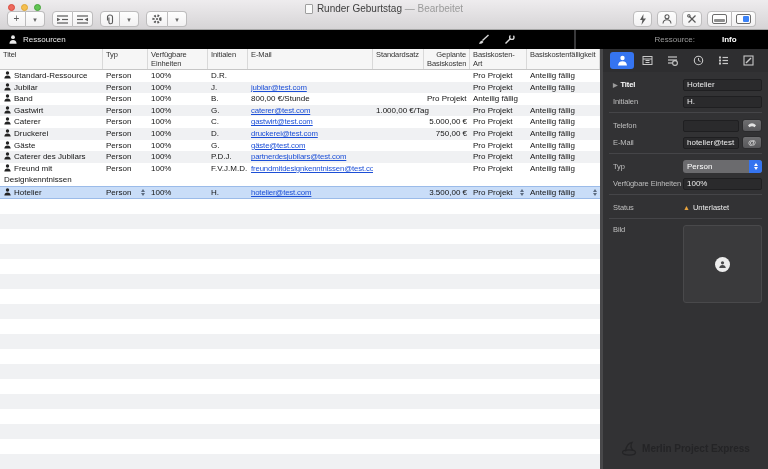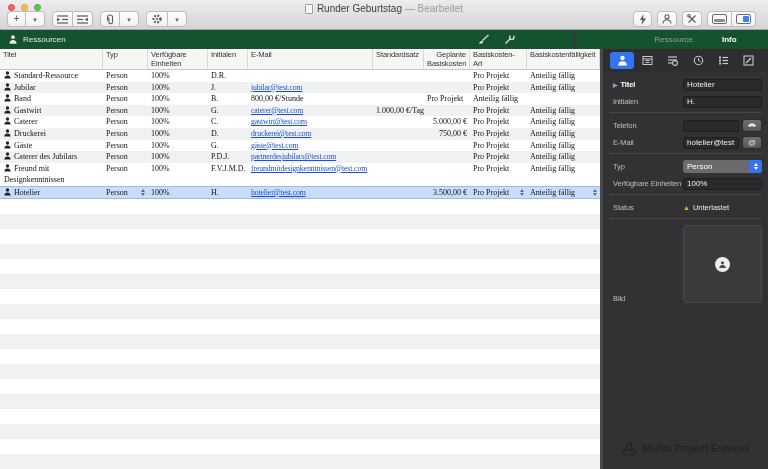--- a/index.html
+++ b/index.html
@@ -35,21 +35,21 @@
   .tbtn.single { border-radius:4px; }
   .tbtn .chev { font-size:7px; color:#666; }
   .panel-ic { width:15px; height:10px; border:1px solid #6c6c6c; border-radius:2px;
     position:relative; background:#fdfdfd; }
   .panel-ic.bottom::after { content:""; position:absolute; left:1px; right:1px;
     bottom:1px; height:3px; background:#8e8e8e; border-radius:1px; }
   .panel-ic.right-blue::after { content:""; position:absolute; top:1px; bottom:1px;
     right:1px; width:6px; background:#3b82f7; border-radius:1px; }
 
   
-  .subheader { height:19px; background:#14532d; display:flex; align-items:center;gap:47px; }
+  .subheader { height:19px; background:#000000; display:flex; align-items:center;gap:47px; }
   .sh-main { width:600px; display:flex; align-items:center; height:100%; }
   .sh-main .label { color:#e9e9e9; font-size:8px; margin-left:6px; }
   .sh-icon { margin-left:9px; display:flex; align-items:center; }
   .sh-tools { margin-left:auto; margin-right:12px; display:flex; gap:14px; }
   .sh-div { width:3px; height:100%; background:#39393b; }
   .sh-insp { width:165px; text-align:center; font-size:8px; color:#9c9c9c; }
   .sh-insp b { color:#fff; font-weight:bold; margin-left:3px;padding-left:24px; }
 
   
   .body { display:flex; height:420px; }
@@ -59,21 +59,21 @@
   
   .thead { height:21px; display:grid;
     grid-template-columns:103px 45px 60px 40px 125px 51px 46px 57px 73px;
     background:#f6f6f6; border-bottom:1px solid #c6c6c6; }
   .th { font-size:7.5px; color:#333; padding:2px 3px; line-height:8.5px;
     border-right:1px solid #d9d9d9; overflow:hidden; letter-spacing:-0.1px; }
   .th.right { text-align:right; }
   .rows { flex:1; display:flex; flex-direction:column; }
   .row { display:grid;
     grid-template-columns:103px 45px 60px 40px 125px 51px 46px 57px 73px;
-    min-height:11.6px; background:#fff;font-family:Liberation Serif, serif; }
+    min-height:11.6px; background:#fff; }
   .row.alt { background:#f0f1f3; }
   .row.selected { background:#c9ddf8; border-top:1px solid #9bbbe9;
     border-bottom:1px solid #9bbbe9; min-height:13px; }
   .cell { padding:0 3px; font-size:8px; color:#141414; line-height:11.6px;
     white-space:nowrap; overflow:hidden; }
   .row.selected .cell { line-height:11px; }
   .cell.titel { white-space:normal; padding-left:4px; }
   .cell.titel svg { margin-right:3px; vertical-align:-1px; }
   .cell.right { text-align:right; }
   .cell.satz { overflow:visible; }
@@ -114,21 +114,21 @@
     position:relative; display:flex; align-items:center; padding-left:4px;
     color:#fff; font-size:8px; }
   .popup .caps { position:absolute; right:0; top:0; width:13px; height:13px;
     background:#3574f0; border-radius:0 3px 3px 0; display:flex;
     flex-direction:column; align-items:center; justify-content:center; gap:1.5px; }
   .caps .st-up { border-bottom-color:#fff; }
   .caps .st-dn { border-top-color:#fff; }
   .status-val { font-size:7.5px; color:#ececec; display:flex; align-items:center;
     gap:3px; }
   .warn { color:#e8a33d; font-size:7px; }
-  .bildrow { align-items:flex-end; }
+  .bildrow { align-items:flex-start; }
   .bild-well { width:80px; height:78px; margin-left:auto; background:#3a3a3c;
     border:1px solid #49494b; border-radius:3px; display:flex;
     align-items:center; justify-content:center; }
   .avatar-ph { width:15px; height:15px; border-radius:50%; background:#ededed;
     display:flex; align-items:center; justify-content:center; }
   .brand { margin-top:auto; display:flex; align-items:center; justify-content:center;
     gap:5px; padding-bottom:13px; color:#242426; font-weight:bold; font-size:10px; }
 </style>
 </head>
 <body>

